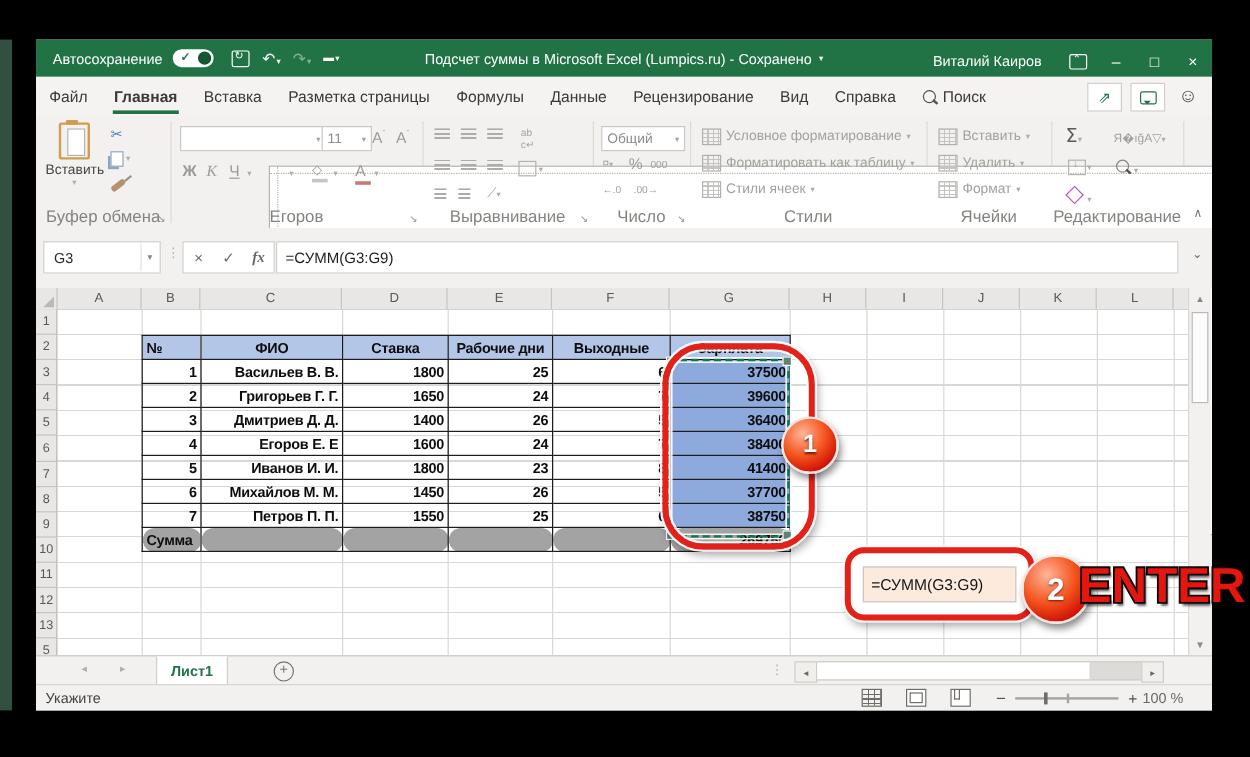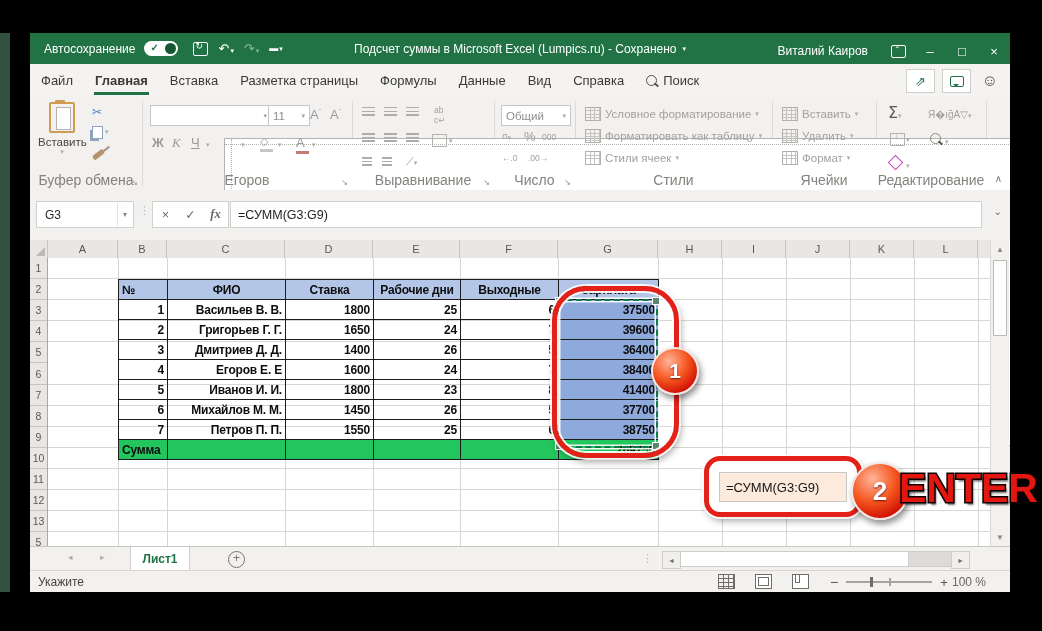--- a/index.html
+++ b/index.html
@@ -109,21 +109,21 @@
     background:repeating-linear-gradient(to bottom,#fff 0 20.1px,#d9d7d5 20.1px 21.1px);}
   .vl{position:absolute;top:0;bottom:0;width:1px;background:#d9d7d5;}
 
   
   table.xt{position:absolute;left:88px;top:39px;border-collapse:collapse;table-layout:fixed;font-size:12px;color:#0d0d0d;font-weight:bold;letter-spacing:-.2px;}
   .xt td{border:1px solid #1c1c1c;height:20px;padding:0 3px;overflow:hidden;white-space:nowrap;box-sizing:border-box;}
   .xt .hd{background:#b4c6e7;text-align:center;}
   .xt .hdl{background:#b4c6e7;text-align:left;}
   .xt .num{text-align:right;}
   .xt .sel{background:#8ea9db;}
-  .xt .sum{background:#22c55e;}
+  .xt .sum{background:#a3a3a3;border-radius:10px;}
 
   
   .ants{position:absolute;left:527px;top:59px;width:101px;height:149px;border:2px dashed #0e7a4b;box-shadow:0 0 0 1.5px rgba(255,255,255,.95), inset 0 0 0 1.5px rgba(255,255,255,.9);box-sizing:border-box;}
   .hdlsq{position:absolute;width:6px;height:6px;background:#5d8371;border:1px solid #fff;}
 
   
   .tabstrip{position:absolute;left:0;top:513px;width:100%;height:24px;background:#f3f1ef;border-top:1px solid #c9c7c4;font-size:12px;}
   .sheettab{position:absolute;left:100px;top:0;width:58px;height:23px;background:#fff;border-left:1px solid #d0cecb;border-right:1px solid #d0cecb;border-bottom:2px solid #1e6b43;display:flex;align-items:center;justify-content:center;color:#217346;font-weight:bold;}
   .addsheet{position:absolute;left:198px;top:4px;width:15px;height:15px;border:1.3px solid #777572;border-radius:50%;color:#777572;font-size:12px;line-height:13px;text-align:center;}
   .hscroll{position:absolute;right:40px;top:4px;width:308px;height:16px;display:flex;}
@@ -204,20 +204,21 @@
       </div>
     </div>
 
     <div class="menubar">
       <span class="mtab">Файл</span>
       <span class="mtab active">Главная</span>
       <span class="mtab">Вставка</span>
       <span class="mtab">Разметка страницы</span>
       <span class="mtab">Формулы</span>
       <span class="mtab">Данные</span>
+      <span class="mtab">Рецензирование</span>
       <span class="mtab">Вид</span>
       <span class="mtab">Справка</span>
       <span class="search-wrap">
         <span class="mag"></span>
         <span>Поиск</span>
       </span>
       <span class="mb-right">
         <span class="mbbox">
             <span class="share-g">⇗</span>
           </span>

